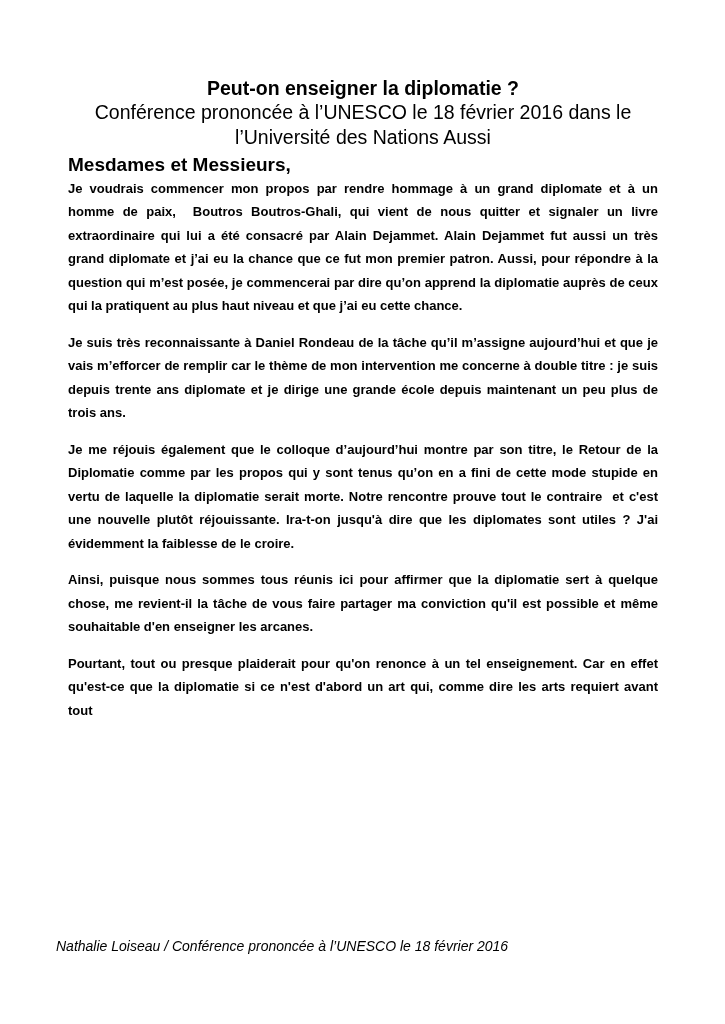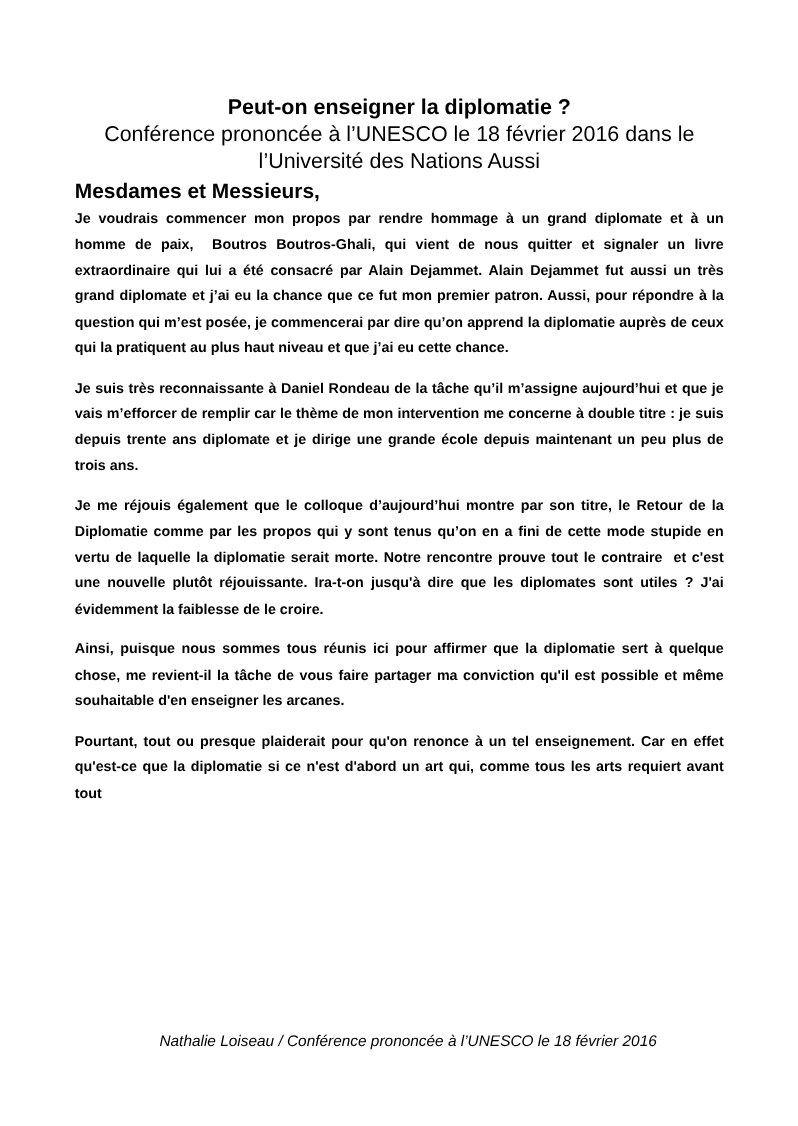--- a/index.html
+++ b/index.html
@@ -8,21 +8,21 @@
     width: 725px;
     height: 1024px;
     background: #ffffff;
     color: #000000;
     font-family: "Liberation Sans", sans-serif;
     overflow: hidden;
   }
   .content {
     position: absolute;
     left: 68px;
-    top: 86px;
+    top: 76px;
     width: 590px;
   }
   .doc-title {
     font-weight: bold;
     font-size: 19.5px;
     line-height: 24px;
     text-align: center;
   }
   .doc-subtitle {
     font-size: 19.5px;
@@ -39,28 +39,27 @@
   p.body-par {
     font-weight: bold;
     font-size: 13px;
     line-height: 23.5px;
     text-align: justify;
     margin: 0 0 13px 0;
   }
   p.continues { text-align-last: justify; }
   .page-footer {
     position: absolute;
-    left: 76px;
+    left: 56px;
     top: 938px;
     width: 590px;
     font-style: italic;
     font-size: 14px;
     line-height: 17px;
     white-space: nowrap;
-    text-align: center;
   }
 </style>
 </head>
 <body>
 
 <div class="page">
   <div class="content">
 
     <div class="doc-title">Peut-on enseigner la diplomatie ?</div>
 
@@ -73,18 +72,18 @@
       <p class="salutation">Mesdames et Messieurs,</p>
 
       <p class="body-par">Je voudrais commencer mon propos par rendre hommage à un grand diplomate et à un homme de paix,&nbsp; Boutros Boutros-Ghali, qui vient de nous quitter et signaler un livre extraordinaire qui lui a été consacré par Alain Dejammet. Alain Dejammet fut aussi un très grand diplomate et j’ai eu la chance que ce fut mon premier patron. Aussi, pour répondre à la question qui m’est posée, je commencerai par dire qu’on apprend la diplomatie auprès de ceux qui la pratiquent au plus haut niveau et que j’ai eu cette chance.</p>
 
       <p class="body-par">Je suis très reconnaissante à Daniel Rondeau de la tâche qu’il m’assigne aujourd’hui et que je vais m’efforcer de remplir car le thème de mon intervention me concerne à double titre : je suis depuis trente ans diplomate et je dirige une grande école depuis maintenant un peu plus de trois ans.</p>
 
       <p class="body-par">Je me réjouis également que le colloque d’aujourd’hui montre par son titre, le Retour de la Diplomatie comme par les propos qui y sont tenus qu’on en a fini de cette mode stupide en vertu de laquelle la diplomatie serait morte. Notre rencontre prouve tout le contraire&nbsp; et c'est une nouvelle plutôt réjouissante. Ira-t-on jusqu'à dire que les diplomates sont utiles ? J'ai évidemment la faiblesse de le croire.</p>
 
       <p class="body-par">Ainsi, puisque nous sommes tous réunis ici pour affirmer que la diplomatie sert à quelque chose, me revient-il la tâche de vous faire partager ma conviction qu'il est possible et même souhaitable d'en enseigner les arcanes.</p>
 
-      <p class="body-par continues">Pourtant, tout ou presque plaiderait pour qu'on renonce à un tel enseignement. Car en effet qu'est-ce que la diplomatie si ce n'est d'abord un art qui, comme tous les arts requiert avant tout</p>
+      <p class="body-par continues">Pourtant, tout ou presque plaiderait pour qu'on renonce à un tel enseignement. Car en effet qu'est-ce que la diplomatie si ce n'est d'abord un art qui, comme dire les arts requiert avant tout</p>
     </div>
   </div>
 
   <div class="page-footer">Nathalie Loiseau / Conférence prononcée à l’UNESCO le 18 février 2016</div>
 </div>
 
 </body></html>

